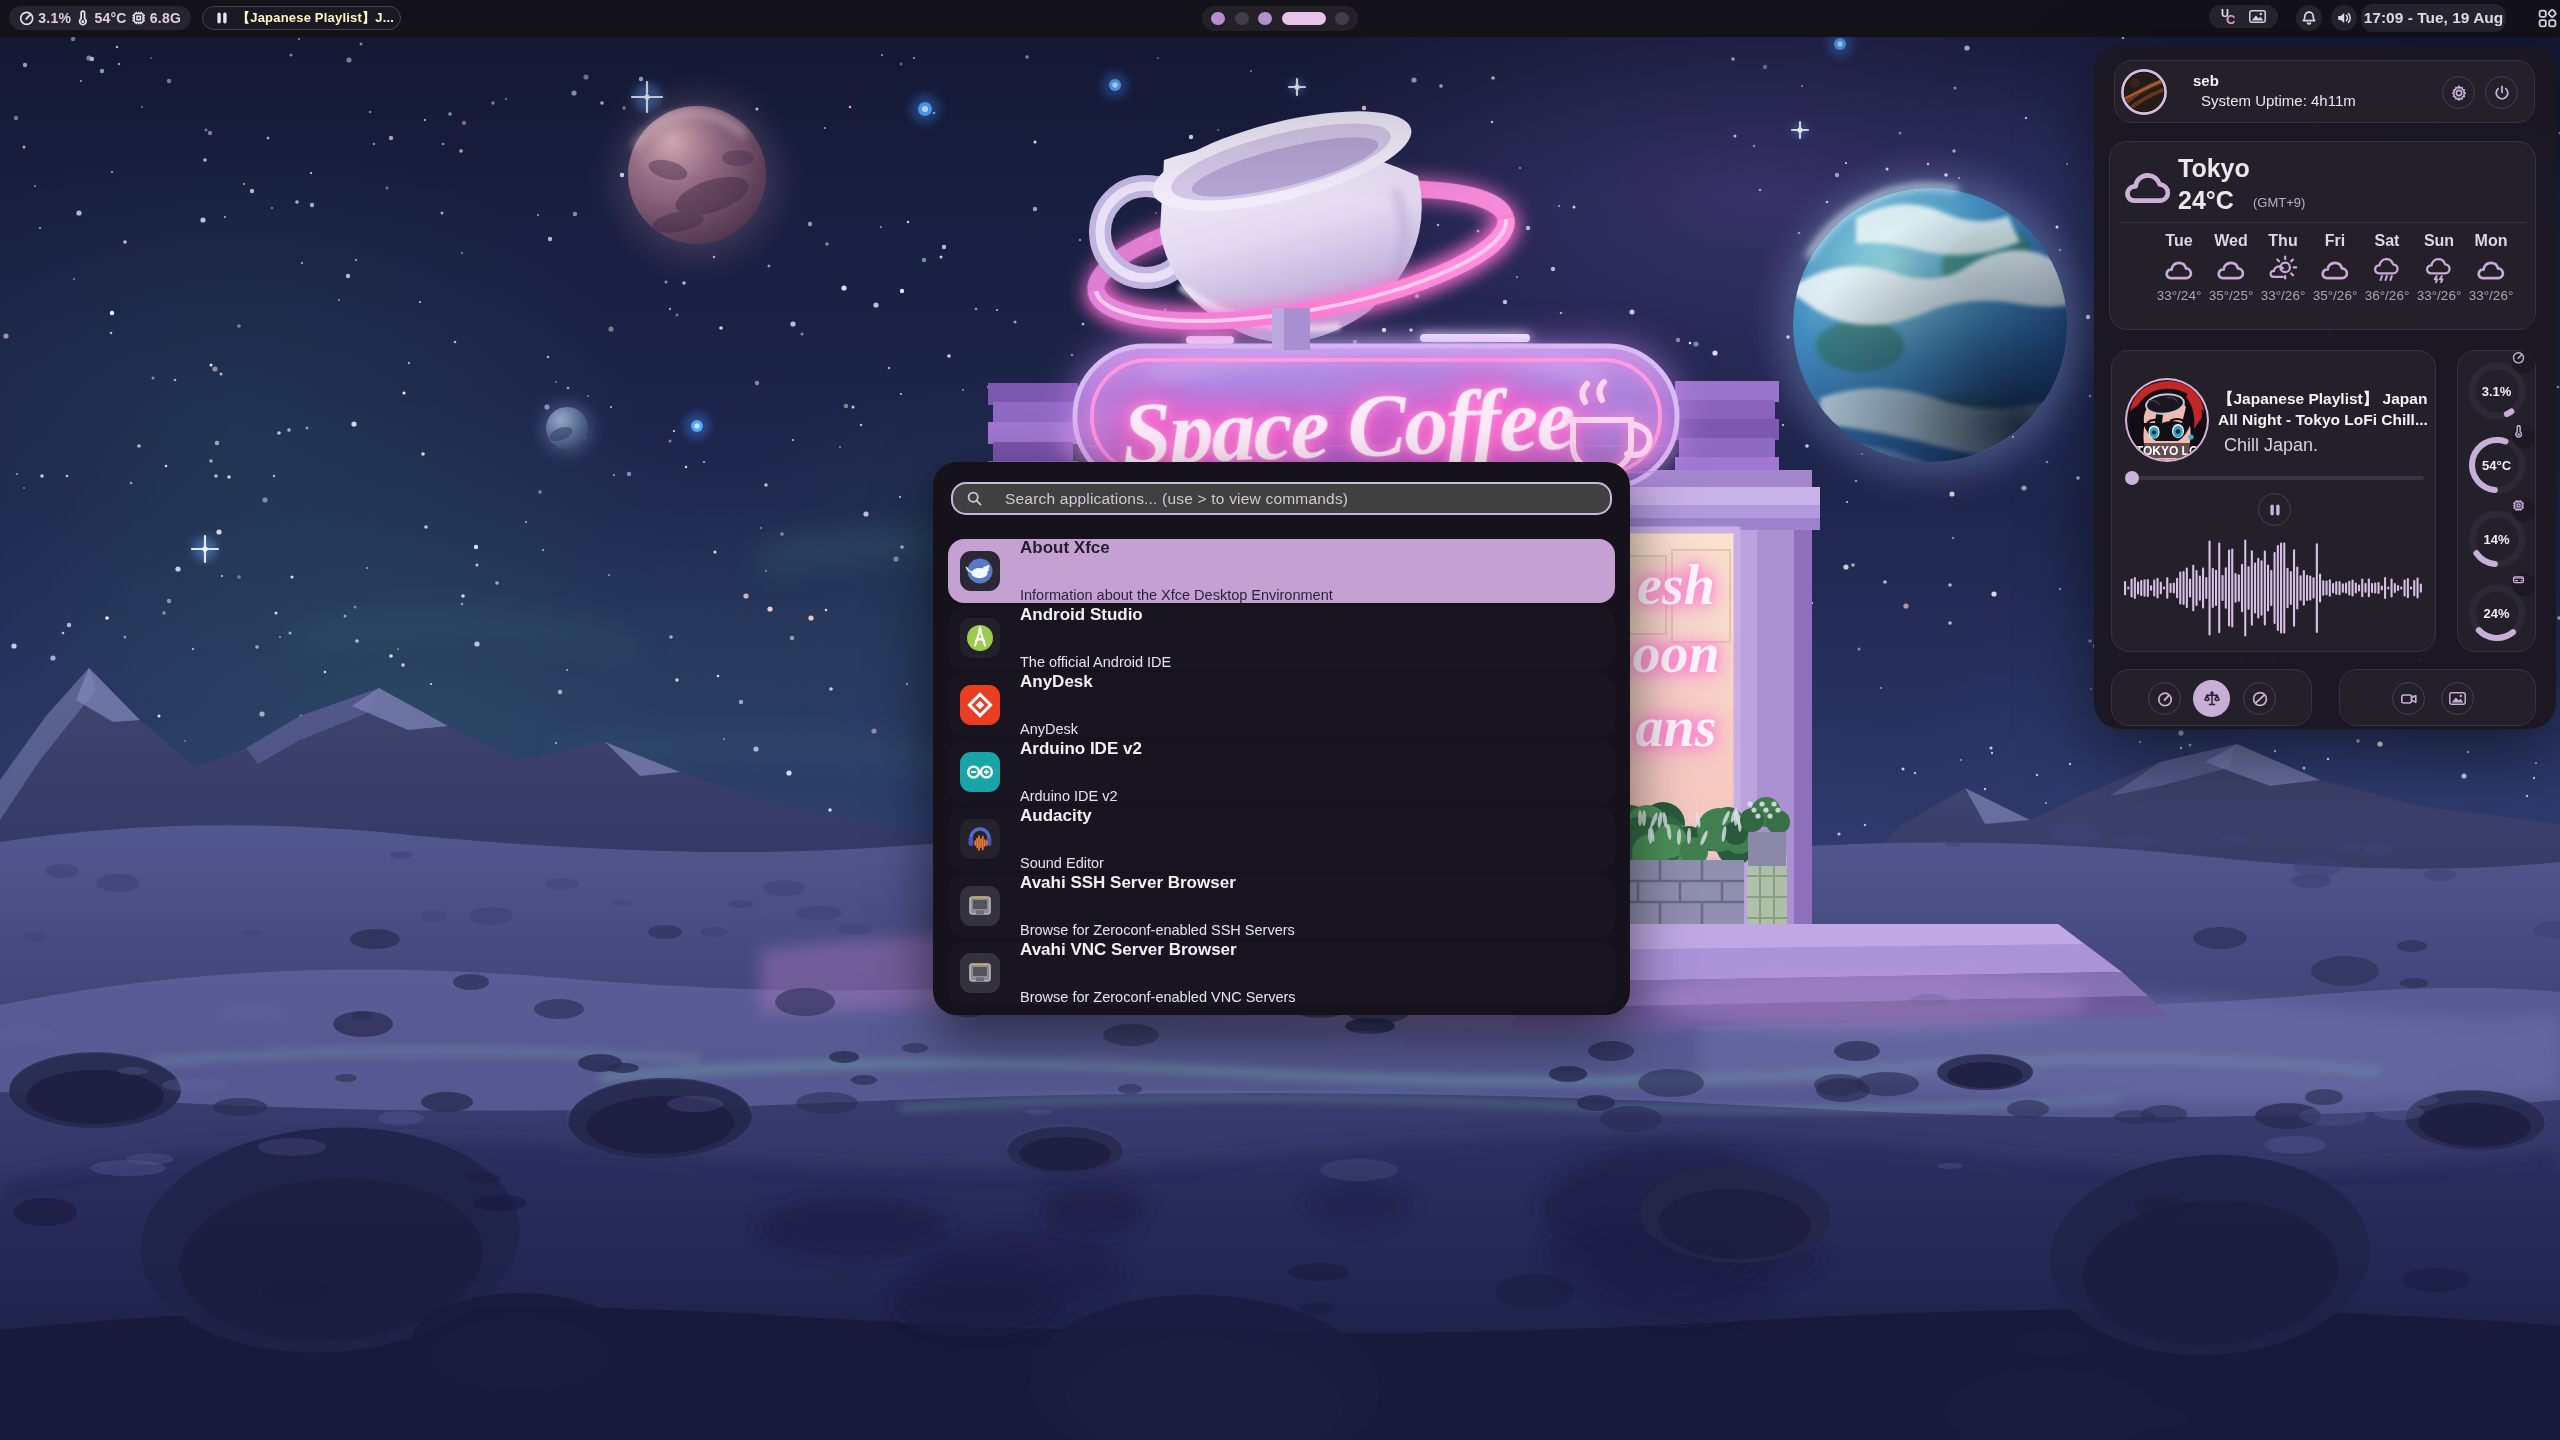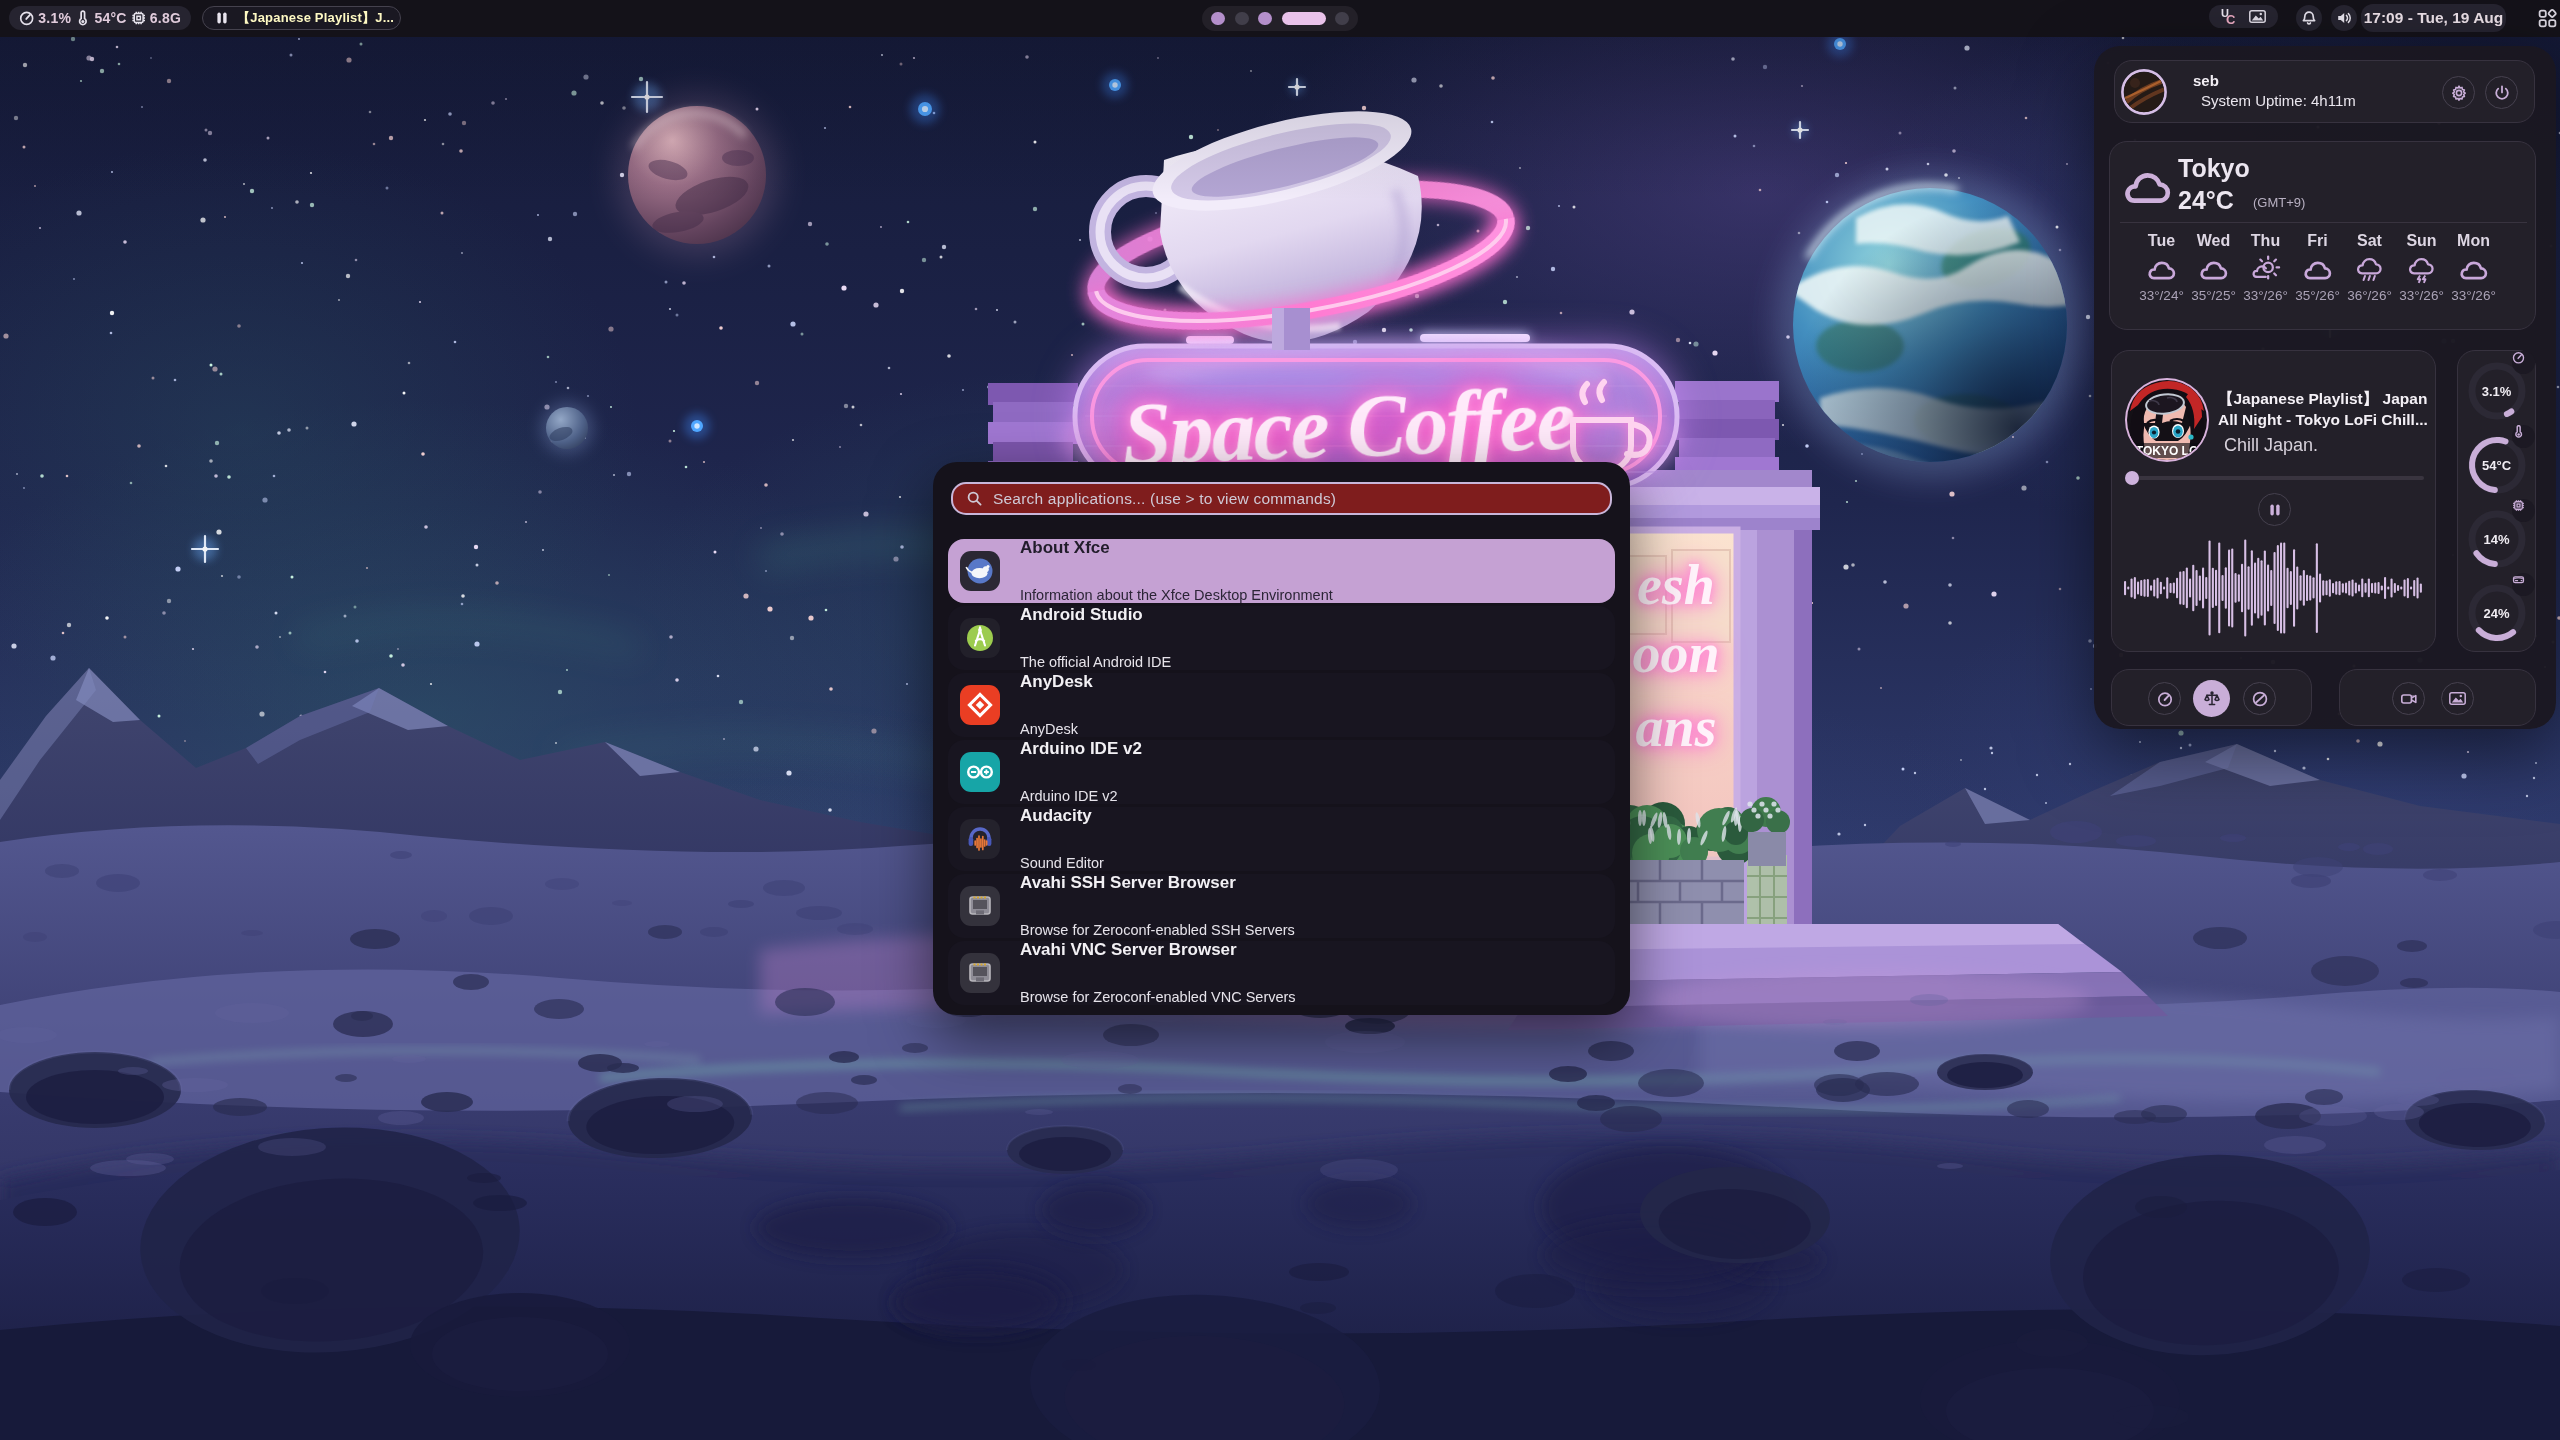--- a/index.html
+++ b/index.html
@@ -11,21 +11,21 @@
 .pill { display:flex; align-items:center; gap:8px; background:#262430; border-radius:12px; height:24px; padding:0 12px; }
 .pill.ghost { background:#1a1822; border:1px solid #45424e; }
 .btxt { font-size:14px; font-weight:700; color:#e0cbdb; letter-spacing:0.2px; }
 .circle { width:26px; height:26px; border-radius:50%; background:#262430; display:flex; align-items:center; justify-content:center; }
 #dots { position:absolute; left:1202px; top:6px; width:156px; height:25px; background:#232028; border-radius:13px; display:flex; align-items:center; padding:0 9px; gap:9.5px; }
 .dot { width:14px; height:13px; border-radius:7px; background:#413e4a; }
 .dot.on { background:#b48fcb; }
 .dot.act { width:44px; background:#e9c2ea; }
 
 #launcher { position:absolute; left:933px; top:462px; width:697px; height:553px; background:#15121b; border-radius:24px; box-shadow:0 22px 60px rgba(0,0,0,0.55); }
-#searchbox { position:absolute; left:18px; top:20px; width:661px; height:33px; border:2px solid #c9b6da; border-radius:15px; background:#7f1d1d; display:flex; align-items:center; padding:0 13px; gap:10px; }
+#searchbox { position:absolute; left:18px; top:20px; width:661px; height:33px; border:2px solid #c9b6da; border-radius:15px; background:#404040; display:flex; align-items:center; padding:0 13px; gap:22px; }
 #searchbox .ph { font-size:15.5px; color:#cfc9d6; letter-spacing:0.2px; }
 #list { position:absolute; left:15px; top:77px; width:667px; }
 .lrow { height:64px; border-radius:16px; display:flex; align-items:center; padding:0 12px; gap:20px; margin-bottom:3px; background:#181520; }
 .lrow.sel { background:#c5a1d3; }
 .licon { width:40px; height:40px; flex:none; }
 .lt1 { font-size:17px; font-weight:700; color:#f2f0f4; line-height:1.25; }
 .lt2 { font-size:14.5px; color:#e6e3ea; line-height:1.3;margin-top:28px; }
 .lrow.sel .lt1 { color:#221d2b; }
 .lrow.sel .lt2 { color:#2c2537; }
 
@@ -35,21 +35,21 @@
 #uav { position:absolute; left:6px; top:8px; }
 #uname { position:absolute; left:78px; top:11px; font-size:15px; font-weight:700; color:#f2eef4; }
 #uup { position:absolute; left:78px; top:31px; font-size:15px; color:#eae6ee;margin-left:8px; }
 .rbtn { position:absolute; width:33px; height:33px; border-radius:50%; border:1.4px solid #46414f; display:flex; align-items:center; justify-content:center; }
 #wcard { left:15px; top:95px; width:427px; height:189px; }
 #wcloud { position:absolute; left:13px; top:22px; }
 #wcity { position:absolute; left:68px; top:12px; font-size:25px; font-weight:700; color:#ece6f0; }
 #wtemp { position:absolute; left:68px; top:44px; font-size:25px; font-weight:700; color:#ece6f0; }
 #wgmt { position:absolute; left:143px; top:53px; font-size:13px; color:#b8b0c2; }
 #wsep { position:absolute; left:10px; top:80px; width:407px; height:1px; background:#38333f; }
-#wdays { position:absolute; left:8px; top:90px; width:399px; display:flex; justify-content:center; }
+#wdays { position:absolute; left:8px; top:90px; width:399px; display:flex; justify-content:flex-end; }
 .day { width:52px; display:flex; flex-direction:column; align-items:center; gap:1px; }
 .dname { font-size:16px; font-weight:700; color:#ddd6e3; }
 .dicon { height:36px; display:flex; align-items:center; }
 .dtemp { font-size:13.5px; color:#aaa2b6; white-space:nowrap; }
 #mcard { left:17px; top:304px; width:325px; height:302px; }
 #malbum { position:absolute; left:12px; top:26px; }
 #mtitle { position:absolute; left:106px; top:38px; font-size:15.5px; font-weight:700; color:#f4f0f6; line-height:1.35; white-space:nowrap; }
 #msub { position:absolute; left:112px; top:84px; font-size:18px; color:#d6d0da; }
 #mtrack { position:absolute; left:16px; top:125px; width:296px; height:4px; border-radius:2px; background:#39343f; }
 #mknob { position:absolute; left:13px; top:120px; width:14px; height:14px; border-radius:50%; background:#cdb2dc; }

